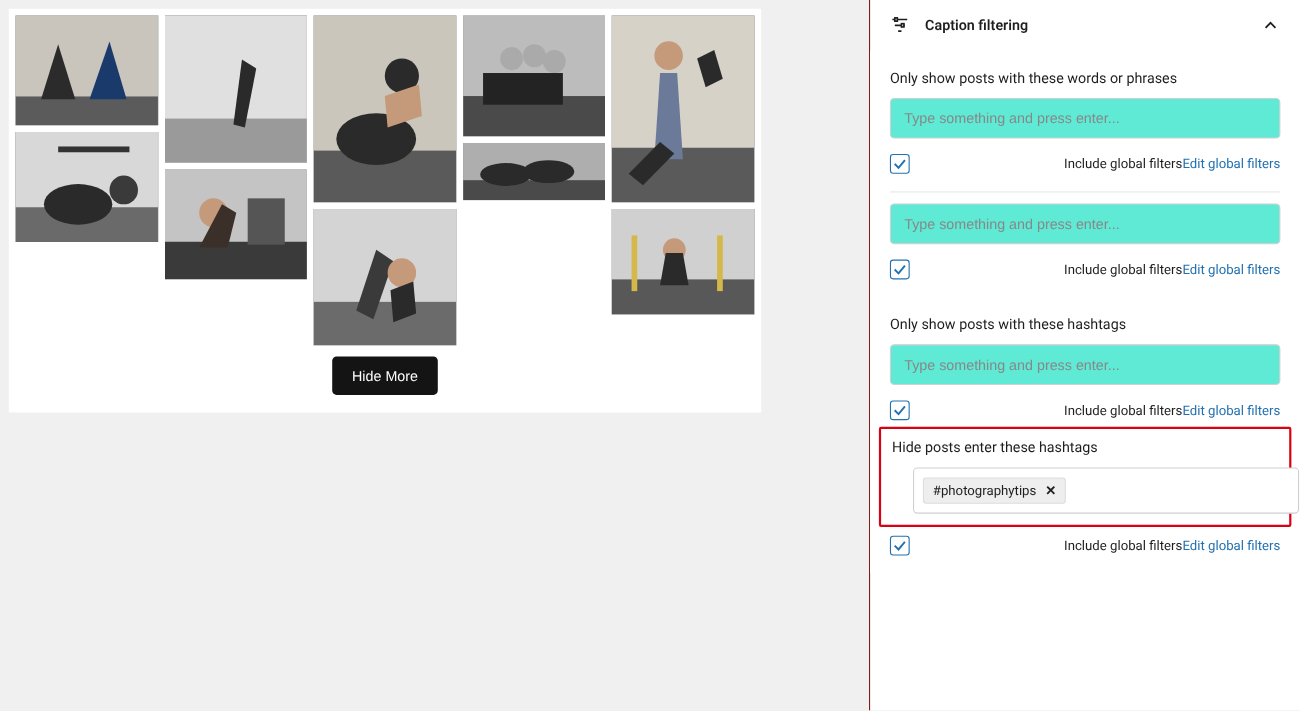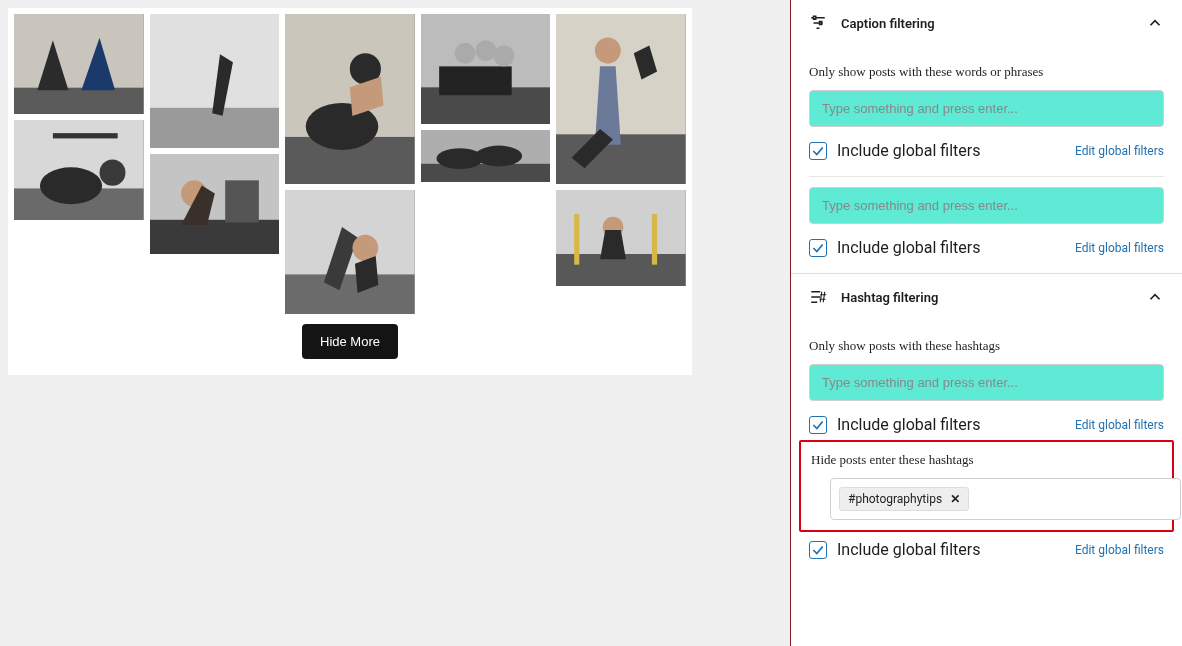--- a/index.html
+++ b/index.html
@@ -91,21 +91,20 @@
   padding: 8px 18px 16px;
   background: #fff;
 }
 .field-group {
   padding: 10px 0 0;
 }
 .field-label {
   font-size: 13px;
   color: #1e1e1e;
   margin-bottom: 10px;
-  font-family: Liberation Serif, serif;
 }
 .text-input {
   width: 100%;
   border: 1px solid #d0d0d0;
   border-radius: 4px;
   padding: 10px 12px;
   font-size: 13px;
   color: #777;
   background: #5eead4;
 }
@@ -120,21 +119,21 @@
   height: 18px;
   border: 1.5px solid #2271b1;
   border-radius: 3px;
   display: inline-flex;
   align-items: center;
   justify-content: center;
   margin-right: 10px;
   cursor: pointer;
 }
 .checkbox svg { width: 14px; height: 14px; stroke: #2271b1; stroke-width: 3; fill: none; }
-.check-label { font-size: 16px; flex:1; }
+.check-label { font-size: 12px; flex:1;text-align:right; }
 .link {
   color: #2271b1;
   font-size: 12px;
   cursor: pointer;
   text-align: right;
 }
 .divider {
   border: none;
   border-top: 1px solid #e7e7e7;
   margin: 16px 0 0;
@@ -319,34 +318,20 @@
             <svg viewBox="0 0 24 24">
               <polyline points="4 12 10 18 20 6"></polyline>
             </svg>
           </span>
         <span class="check-label">Include global filters</span>
         <span class="link">Edit global filters</span>
       </div>
     </div>
   </div>
 
-  <div class="section-header">
-    <span class="shicon">
-      <svg viewBox="0 0 24 24" fill="none" stroke="currentColor" stroke-width="2">
-          <path d="M3 5h12M3 12h12M3 19h8"></path>
-          <path d="M17 5l-2 14M21 5l-2 14M15 9h8M14 15h8" stroke-width="1.5"></path>
-        </svg>
-    </span>
-    <span class="section-title">Hashtag filtering</span>
-    <span class="chevron">
-      <svg viewBox="0 0 24 24" fill="none" stroke="currentColor" stroke-width="2.2">
-          <polyline points="6 15 12 9 18 15"></polyline>
-        </svg>
-    </span>
-  </div>
 
   <div class="section-body">
     <div class="field-group">
       <div class="field-label">Only show posts with these hashtags</div>
       <input class="text-input" placeholder="Type something and press enter..." style="">
       <div class="row-check">
         <span class="checkbox">
             <svg viewBox="0 0 24 24">
               <polyline points="4 12 10 18 20 6"></polyline>
             </svg>

